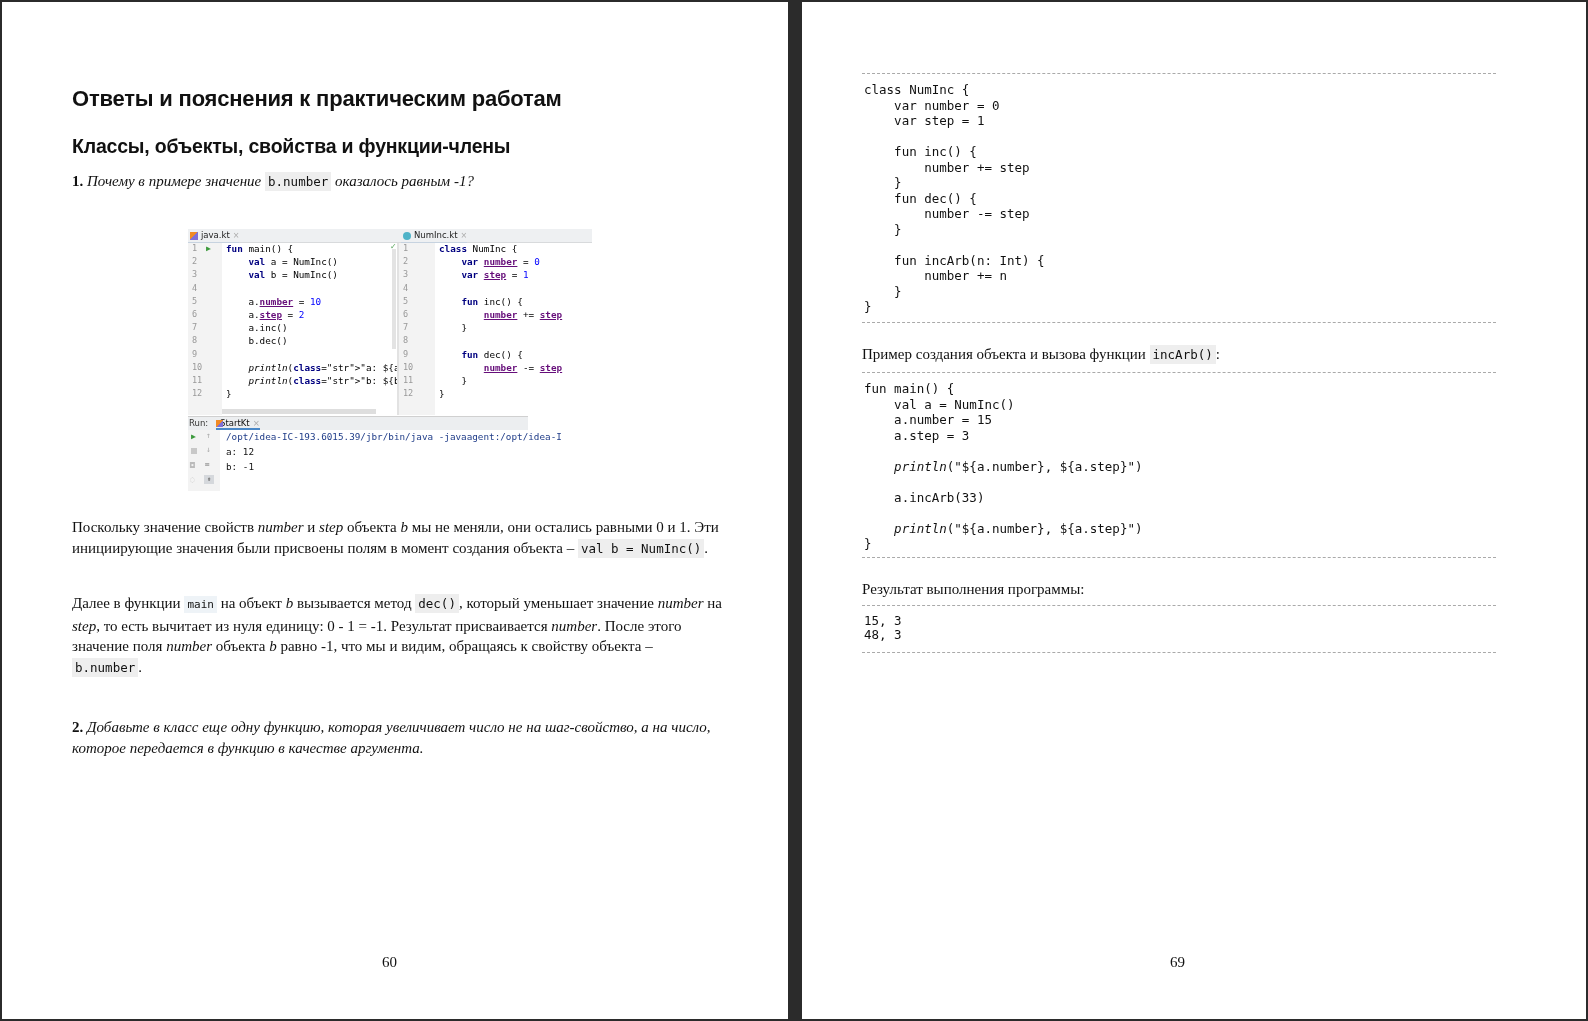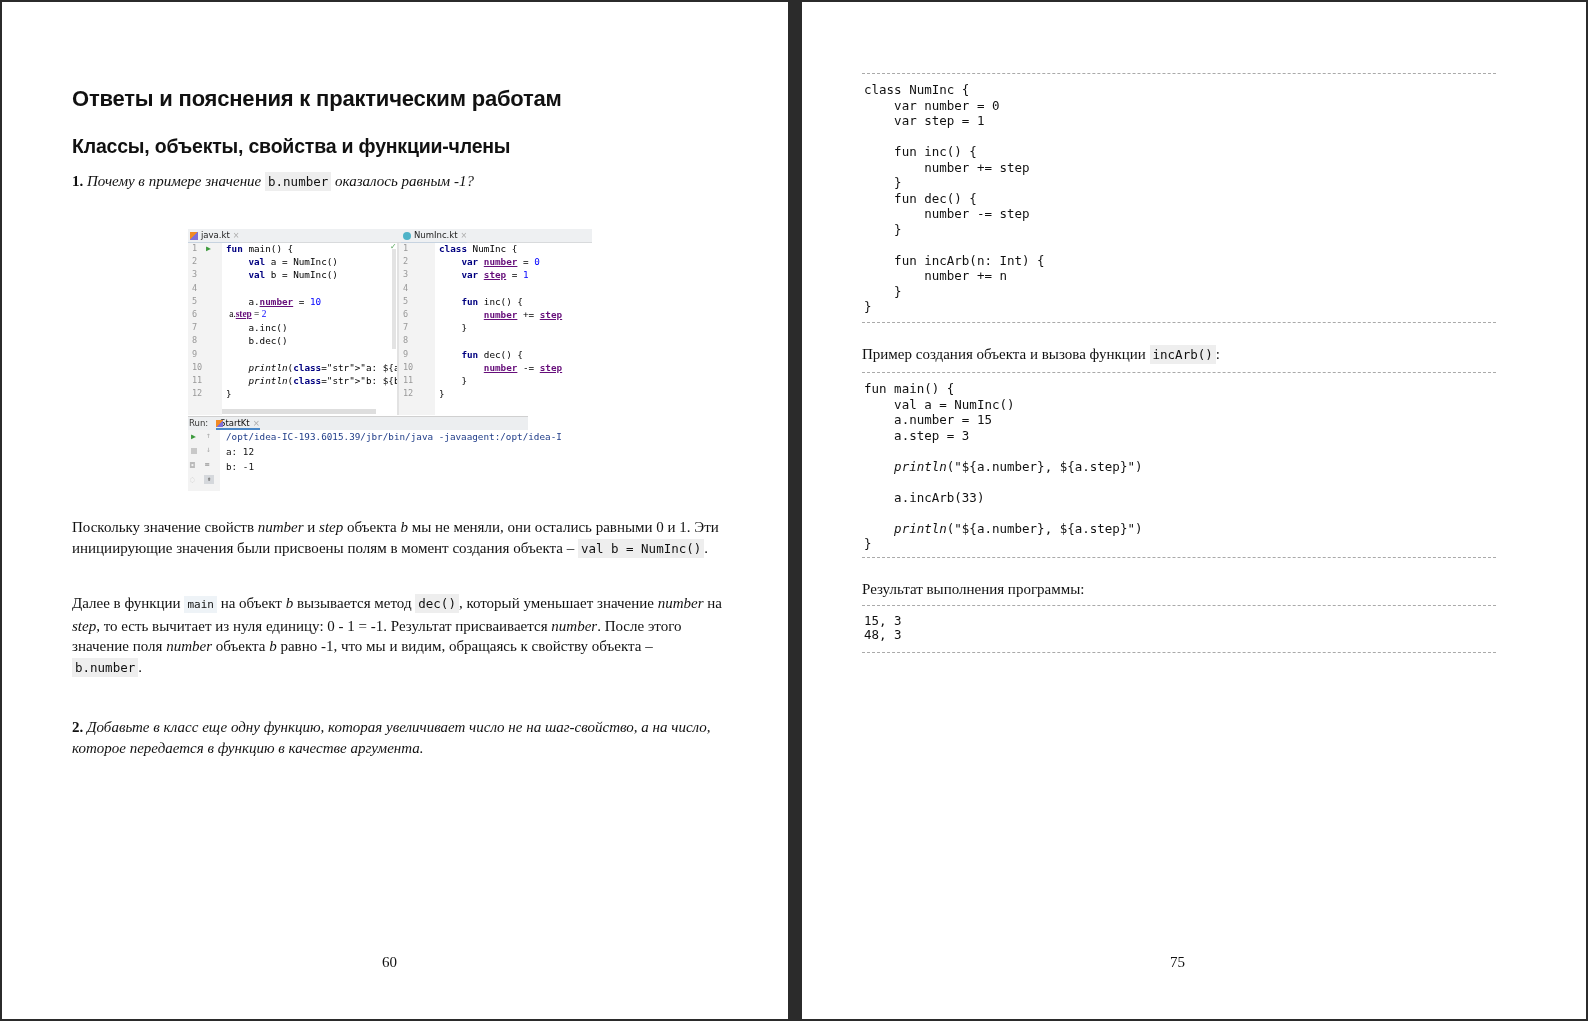--- a/index.html
+++ b/index.html
@@ -124,21 +124,21 @@
         <div class="ln" style="top: 145.2px;">12</div>
       </div>
     <span style="position:absolute;left:18px;top:1px;color:#3c9a3c;font-size:8px;">▶</span>
     <span style="position:absolute;right:1px;top:-2px;color:#58a55c;font-size:9px;">✓</span>
     <div id="code-left">
         <div class="code" style="top: 0px; left: 38px;"><span class="kw">fun</span> main() {</div>
         <div class="code" style="top: 13.2px; left: 38px;">    <span class="kw">val</span> a = NumInc()</div>
         <div class="code" style="top: 26.4px; left: 38px;">    <span class="kw">val</span> b = NumInc()</div>
         <div class="code" style="top: 39.6px; left: 38px;"></div>
         <div class="code" style="top: 52.8px; left: 38px;">    a.<span class="fld">number</span> = <span class="num">10</span></div>
-        <div class="code" style="top: 66px; left: 32px; font-family: Liberation Serif, serif;">    a.<span class="fld">step</span> = <span class="num">2</span></div>
+        <div class="code" style="top: 66px; left: 38px;">    a.<span class="fld">step</span> = <span class="num">2</span></div>
         <div class="code" style="top: 79.2px; left: 38px;">    a.inc()</div>
         <div class="code" style="top: 92.4px; left: 38px;">    b.dec()</div>
         <div class="code" style="top: 105.6px; left: 38px;"></div>
         <div class="code" style="top: 118.8px; left: 38px;">    <span class="it">println</span>(<span <span="" class="kw">class</span>="str"&gt;"a: ${a.<span <span="" class="kw">class</span>="fld"&gt;number}<span <span="" class="kw">class</span>="str"&gt;")</div>
         <div class="code" style="top: 132px; left: 38px;">    <span class="it">println</span>(<span <span="" class="kw">class</span>="str"&gt;"b: ${b.<span <span="" class="kw">class</span>="fld"&gt;number}<span <span="" class="kw">class</span>="str"&gt;")</div>
         <div class="code" style="top: 145.2px; left: 38px;">}</div>
       </div>
     <div style="position:absolute;left:34px;top:166px;width:154px;height:5px;background:#dedede;"></div>
     <div style="position:absolute;left:204px;top:6px;width:4px;height:100px;background:#e3e3e3;"></div>
   </div>
@@ -250,13 +250,13 @@
 <span>}</span></pre>
 <div class="dash" style="top:557px;"></div>
 
 <p class="rpara" style="top:581px;">Результат выполнения программы:</p>
 
 <div class="dash" style="top:605px;"></div>
 <pre class="codeblock" style="top:614px;line-height:14px;">15, 3
 48, 3</pre>
 <div class="dash" style="top:652px;"></div>
 
-<div class="pnum" style="left:1170px;">75</div>
+<div class="pnum" style="left:1170px;">69</div>
 
 </body></html>

